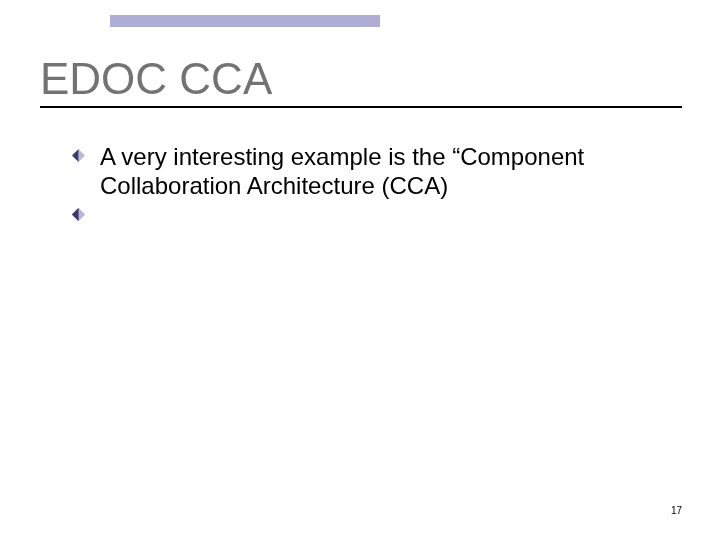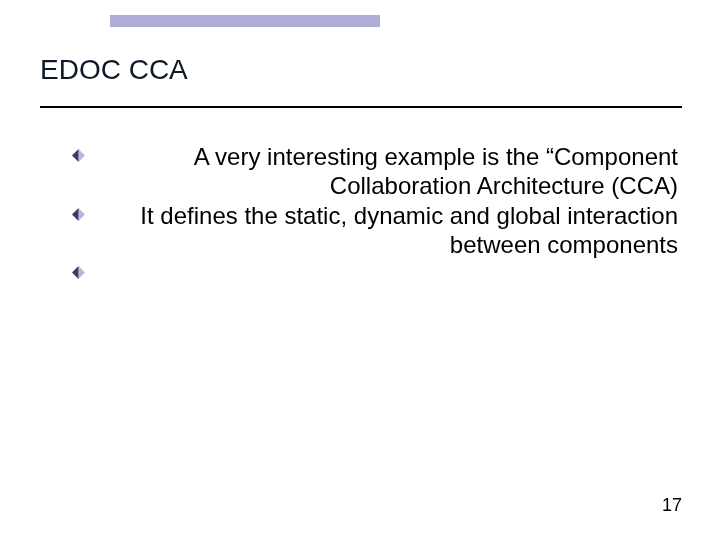--- a/index.html
+++ b/index.html
@@ -24,25 +24,25 @@
     left: 110px;
     width: 270px;
     height: 12px;
     background: #adadd6;
   }
   .title {
     position: absolute;
     top: 54px;
     left: 40px;
     right: 40px;
-    font-size: 28px;
+    font-size: 44px;
     font-weight: 400;
     font-family: "Arial Black", Verdana, sans-serif;
     letter-spacing: 0px;
-    color: #0f172a;
+    color: #737373;
   }
   .title-underline {
     position: absolute;
     top: 106px;
     left: 40px;
     right: 38px;
     height: 2px;
     background: #000000;
   }
   .body {
@@ -56,37 +56,36 @@
   }
   .body ul {
     list-style: none;
     margin: 0;
     padding: 0;
   }
   .body li {
     position: relative;
     padding-left: 28px;
     margin-bottom: 0px;
-    text-align: right;
   }
   .bullet-icon {
     position: absolute;
     left: 0;
     top: 7px;
     width: 13px;
     height: 13px;
   }
   .bullet-icon svg {
     display: block;
   }
   .page-number {
     position: absolute;
     right: 38px;
     bottom: 24px;
-    font-size: 18px;
+    font-size: 10px;
     color: #000000;
     font-family: Verdana, Arial, sans-serif;
     text-align: center;
   }
 </style>
 </head>
 <body>
 
 <div class="slide">
 
@@ -106,21 +105,20 @@
         </span>
         <span>A very interesting example is the “Component Collaboration Architecture (CCA)</span>
       </li>
       <li>
         <span class="bullet-icon">
           <svg width="13" height="13" viewBox="0 0 13 13">
             <polygon points="6.5,0 13,6.5 6.5,13" fill="#b8b8db"></polygon>
             <polygon points="6.5,0 0,6.5 6.5,13" fill="#3a3a6b"></polygon>
           </svg>
         </span>
-        <span>It defines the static, dynamic and global interaction between components</span>
       </li>
       <li>
         <span class="bullet-icon">
           <svg width="13" height="13" viewBox="0 0 13 13">
             <polygon points="6.5,0 13,6.5 6.5,13" fill="#b8b8db"></polygon>
             <polygon points="6.5,0 0,6.5 6.5,13" fill="#3a3a6b"></polygon>
           </svg>
         </span>
       </li>
     </ul>

